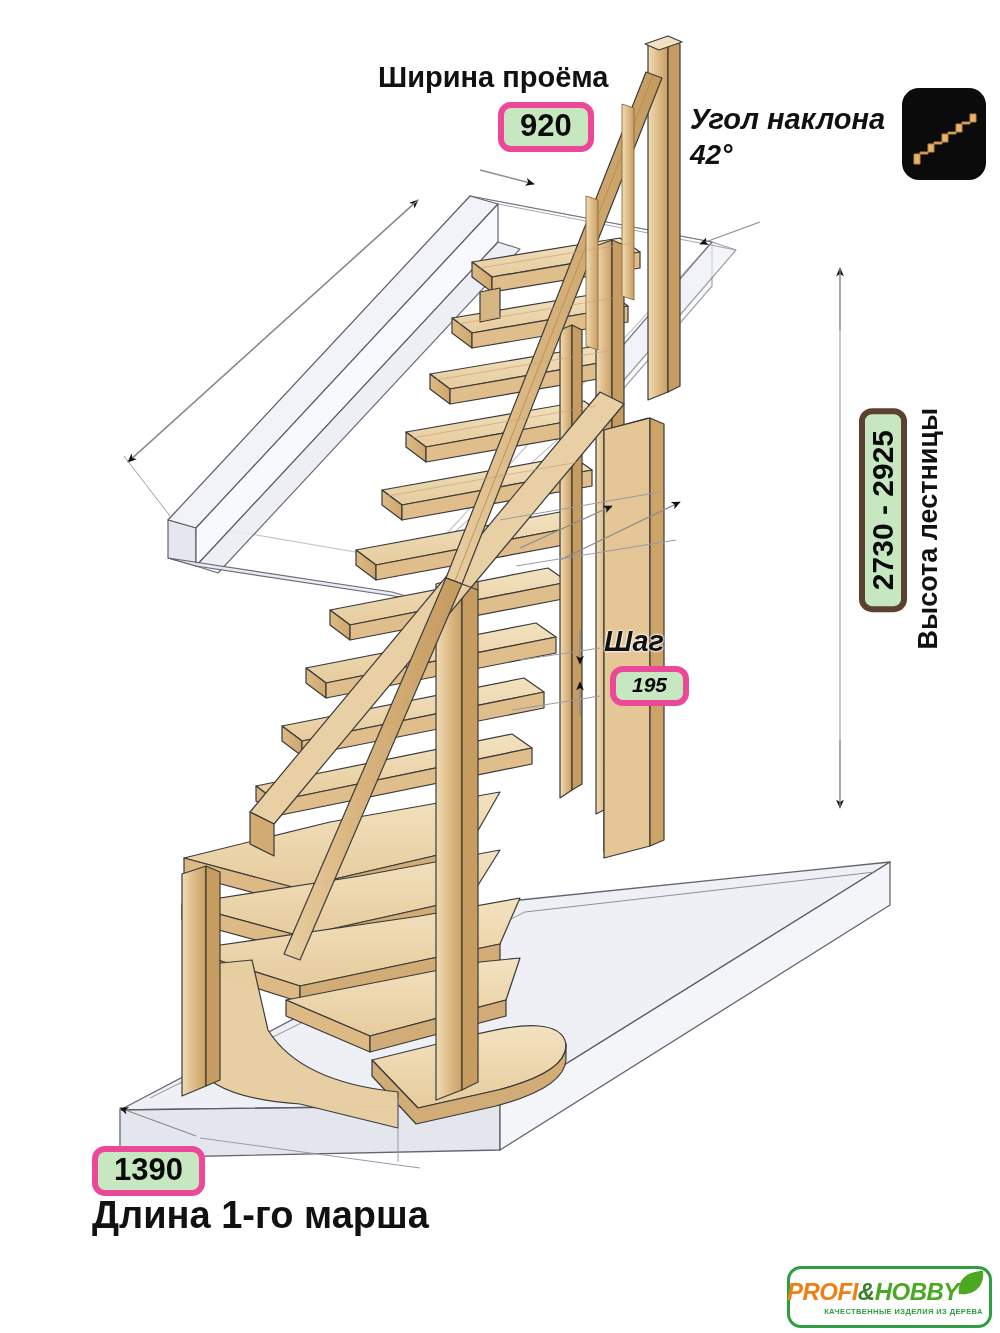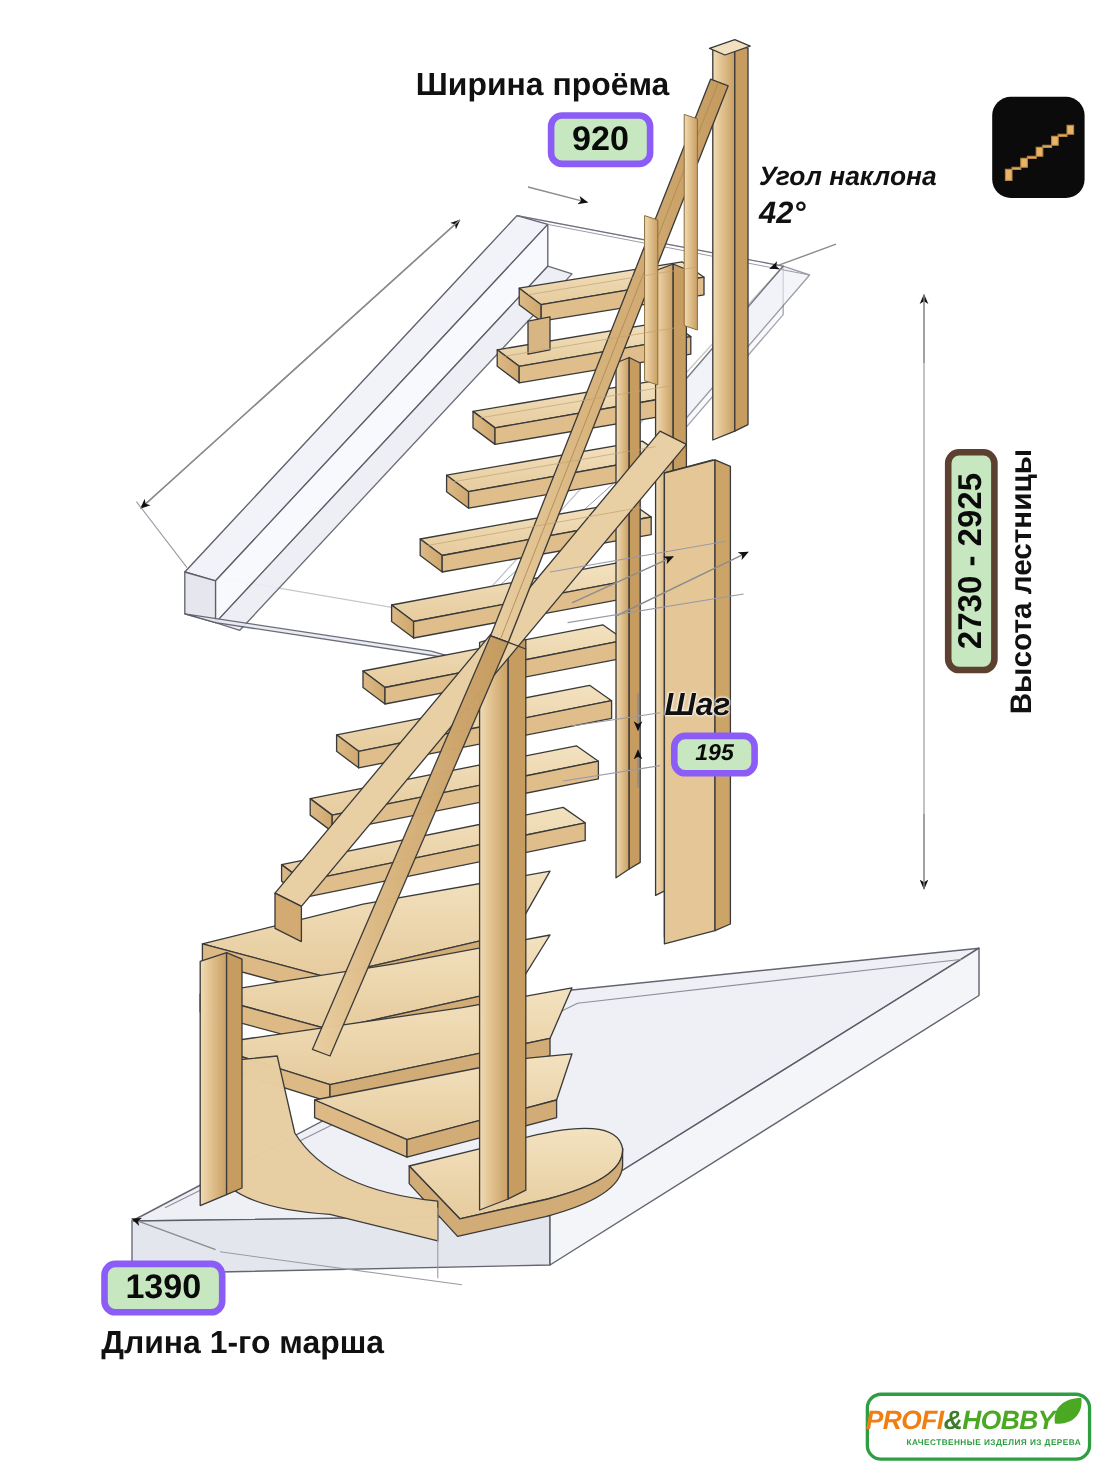--- a/index.html
+++ b/index.html
@@ -11,21 +11,21 @@
   
   .callout{position:absolute;}
   .callout .cap{
     font-weight:bold;color:#111;white-space:nowrap;line-height:1.05;
     text-shadow:0 0 2px #fff,0 0 2px #fff,0 0 3px #fff;
   }
   .callout .cap.italic{font-style:italic;}
   .badge{
     display:inline-block;
     background:#c6e7c0;
-    border:6px solid #8b5cf6;
+    border:6px solid #ec4899;
     border-radius:13px;
     color:#0a0a0a;font-weight:bold;
     padding:2px 16px 5px 16px;
     line-height:1.0;
     box-sizing:border-box;
     white-space:nowrap;
   }
 
   
   #height-callout{position:absolute;left:855px;top:408px;width:120px;height:320px;}
@@ -290,21 +290,21 @@
   </svg>
 
   <div class="callout" style="left:378px;top:62px;">
     <div class="cap" style="font-size:29px;">Ширина проёма</div>
     <div style="margin-top:10px;margin-left:120px;">
       <span class="badge" style="font-size:31px;">920</span>
     </div>
   </div>
 
   <div class="callout" style="left:690px;top:104px;">
-    <div class="cap italic" style="font-size:24px;margin-top:44px;">Угол наклона</div>
+    <div class="cap italic" style="font-size:29px;">Угол наклона</div>
     <div class="cap italic" style="font-size:28px;margin-top:6px;">42°</div>
   </div>
 
   <div id="angle-icon">
     <svg viewBox="0 0 84 92" width="84" height="92">
       <g fill="#e8b46a" stroke="#b88640" stroke-width="1">
         <polygon points="12,76 12,66 26,66 26,56 40,56 40,46 54,46 54,36 68,36 68,26 74,26 74,34 60,34 60,44 46,44 46,54 32,54 32,64 18,64 18,76"></polygon>
       </g>
     </svg>
   </div>
@@ -320,21 +320,21 @@
 
   <div id="height-callout">
     <span class="vbadge">2730 - 2925</span>
     <span class="vcap">Высота лестницы</span>
   </div>
 
   <div class="callout" style="left:92px;top:1146px;">
     <div>
       <span class="badge" style="font-size:31px;">1390</span>
     </div>
-    <div class="cap" style="font-size:29px;margin-top:10px;">Длина 1-го марша</div>
+    <div class="cap" style="font-size:38px;">Длина 1-го марша</div>
   </div>
 
   <div id="logo">
     <div class="plate"></div>
     <svg style="position:absolute;left:158px;top:2px;" width="44" height="34" viewBox="0 0 44 34">
       <path d="M38,3 C22,3 12,12 14,26 C28,28 40,19 38,3 Z" fill="#4aa822"></path>
     </svg>
     <div class="wordmark">
       <span class="w-profi">PROFI</span><span class="w-amp">&amp;</span><span class="w-hobby">HOBBY</span>
     </div>

